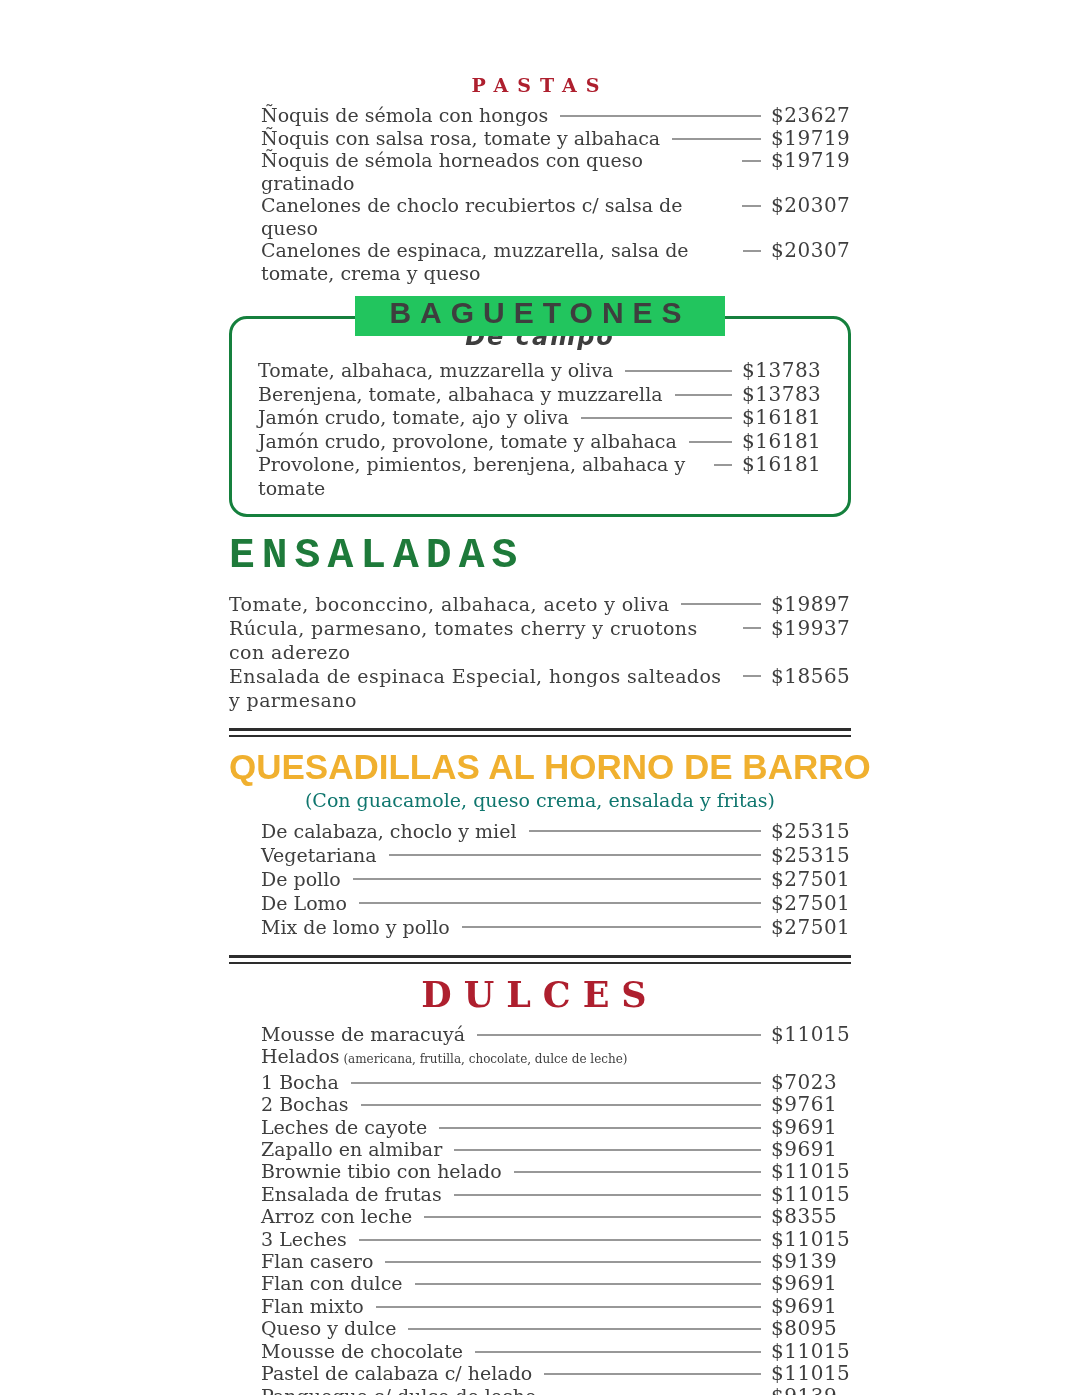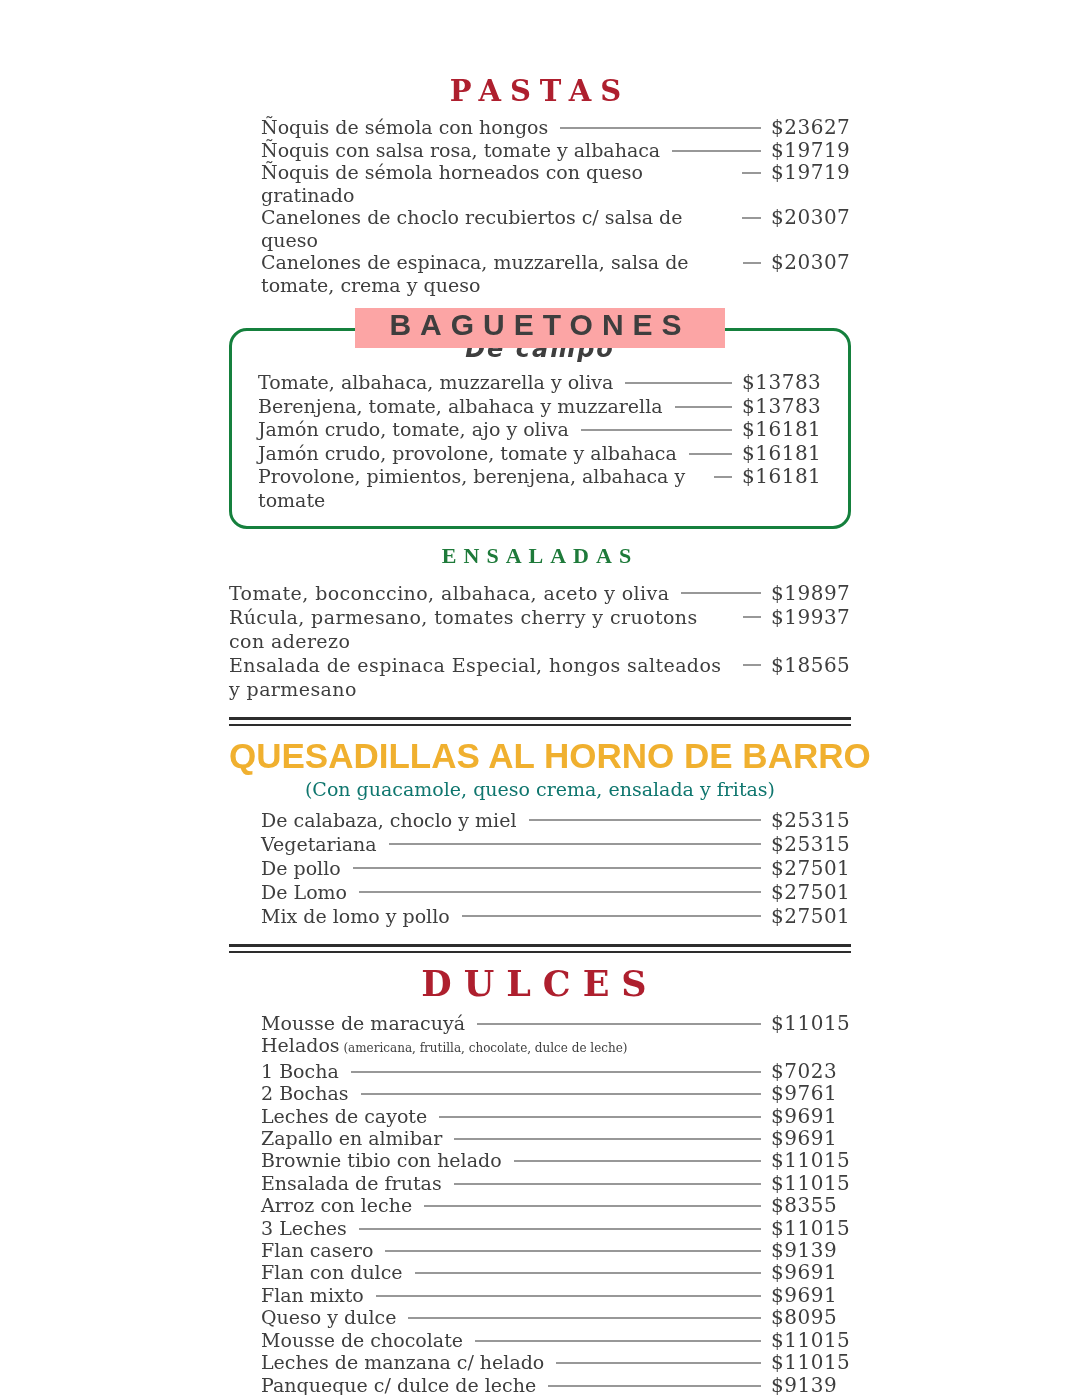--- a/index.html
+++ b/index.html
@@ -10,37 +10,37 @@
   .items .row{display:flex;align-items:flex-start;font-size:19px;line-height:22.5px;}
   .label{flex:0 1 auto;min-width:0;}
   .note{font-size:12px;}
   .leader{flex:1 1 20px;min-width:18px;border-top:2px solid #989898;margin:11px 10px 0 12px;}
   .price{flex:0 0 80px;font-size:20px;letter-spacing:0.5px;text-align:left;}
 
   .indent{padding-left:32px;}
 
   
   .title-crimson{color:#ae1f2e;font-family:"DejaVu Serif",serif;font-weight:bold;text-align:center;white-space:nowrap;}
-  .sec-pastas .title-crimson{font-size:29px;letter-spacing:9px;margin:0 0 8px 0;}
+  .sec-pastas .title-crimson{font-size:19px;letter-spacing:9px;margin:0 0 8px 0;}
   .sec-dulces .title-crimson{font-size:35px;letter-spacing:12px;margin:10px 0 8px 0;}
 
   
   .sec-baguetones{margin-top:12px;}
-  .bag-title{display:table;margin:0 auto -20px auto;position:relative;z-index:2;background:#fca5a5;
+  .bag-title{display:table;margin:0 auto -20px auto;position:relative;z-index:2;background:#22c55e;
              padding:0 34px 6px 34px;font-family:"Liberation Sans",sans-serif;font-weight:bold;
              font-size:30px;letter-spacing:9px;color:#3e3e3e;white-space:nowrap;}
   .bag-box{border:3px solid #15803d;border-radius:18px;padding:4px 26px 14px 26px;}
   .decampo{text-align:center;font-family:"DejaVu Sans",sans-serif;font-style:italic;font-weight:bold;
            font-size:24px;letter-spacing:2px;color:#3e3e3e;margin:0 0 8px 0;}
   .sec-baguetones .row{line-height:23.5px;}
 
   
   .sec-ensaladas{margin-top:14px;}
-  .title-green{color:#1e7a3a;font-family:Liberation Serif, serif;font-weight:bold;text-align:center;
-               font-size:22px;letter-spacing:7px;margin:0 0 12px 0;white-space:nowrap;}
+  .title-green{color:#1e7a3a;font-family:Liberation Mono, monospace;font-weight:bold;text-align:left;
+               font-size:43px;letter-spacing:7px;margin:0 0 12px 0;white-space:nowrap;}
   .sec-ensaladas .row{line-height:24px;letter-spacing:0.4px;}
 
   
   .divider{margin-top:16px;border-top:3.5px solid #2d2d2d;border-bottom:2px solid #2d2d2d;height:4px;}
 
   
   .sec-quesadillas{margin-top:10px;}
   .title-yellow{color:#f0b02f;font-family:"Liberation Sans",sans-serif;font-weight:bold;text-align:center;
                 font-size:35px;letter-spacing:0;margin:0;white-space:nowrap;}
   .ques-sub{text-align:center;font-size:19px;color:#0f766e;margin:2px 0 8px 0;}
@@ -246,21 +246,21 @@
           <span class="label">Queso y dulce</span>
           <span class="leader"></span>
           <span class="price">$8095</span>
         </div>
         <div class="row">
           <span class="label">Mousse de chocolate</span>
           <span class="leader"></span>
           <span class="price">$11015</span>
         </div>
         <div class="row">
-          <span class="label">Leches de manzana c/ helado</span>
+          <span class="label">Pastel de calabaza c/ helado</span>
           <span class="leader"></span>
           <span class="price">$11015</span>
         </div>
         <div class="row">
           <span class="label">Panqueque c/ dulce de leche</span>
           <span class="leader"></span>
           <span class="price">$9139</span>
         </div>
       </div>
   </section>

